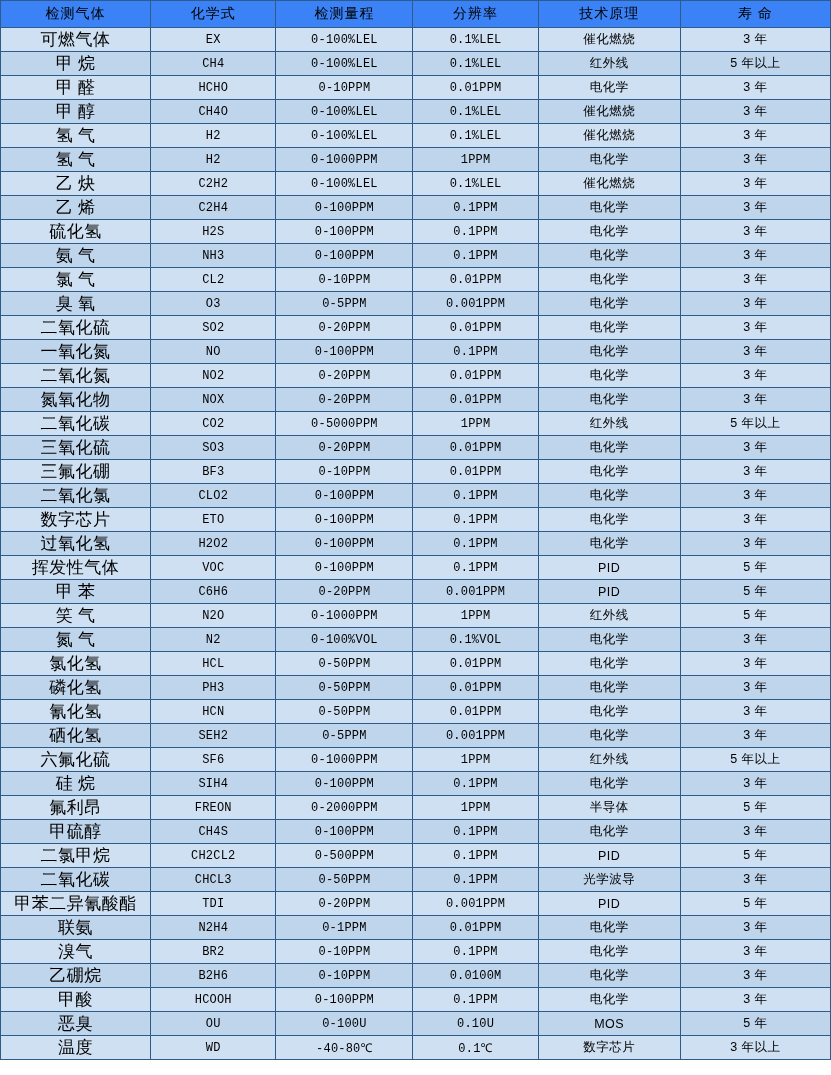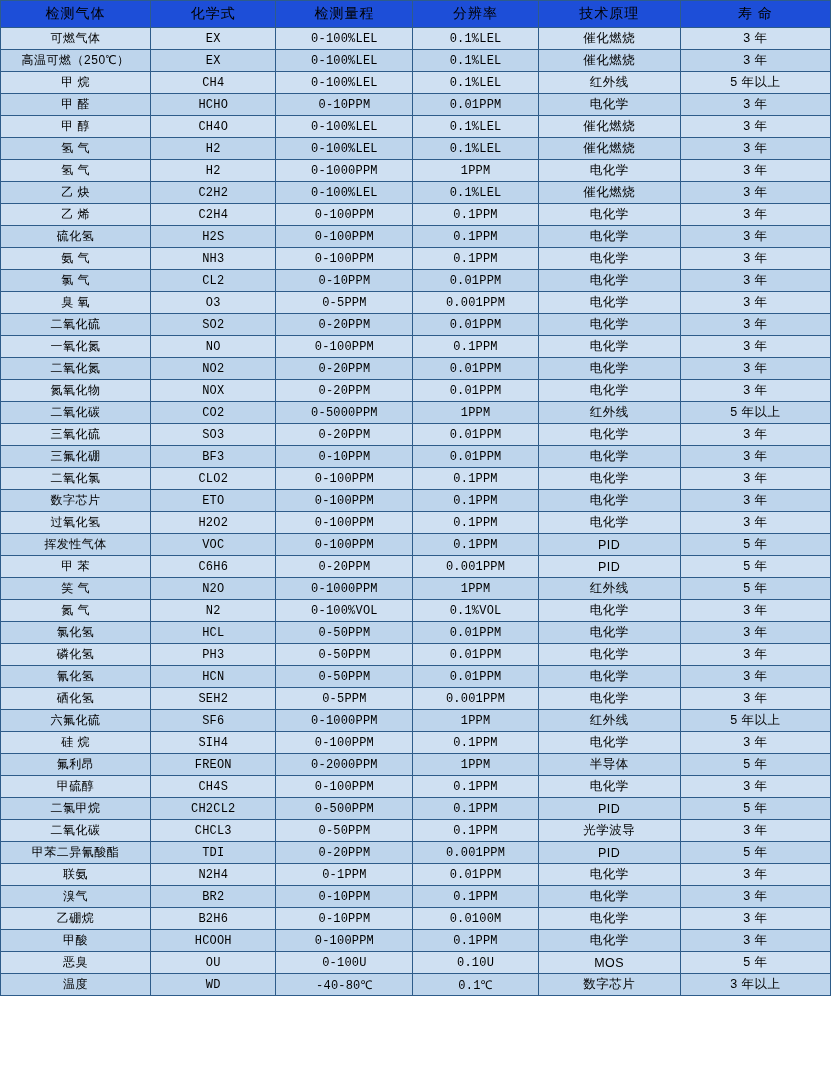--- a/index.html
+++ b/index.html
@@ -18,39 +18,40 @@
   }
   table.gas-table td, table.gas-table th {
     border: 1px solid #2e5c8a;
     text-align: center;
     vertical-align: middle;
     color: #000000;
     font-weight: normal;
     padding: 0;
   }
   thead th {
-    background: #1d4ed8;
+    background: #3b82f6;
     height: 26px;
     font-size: 14px;
     font-weight: bold;
     letter-spacing: 1px;
   }
   tbody td {
     height: 21px;
     font-size: 12.5px;
   }
   tbody tr:nth-child(odd) td {
     background: #cfe0f2;
   }
   tbody tr:nth-child(even) td {
     background: #bed5ec;
   }
   td.col-name {
-    font-size: 12px;
+    font-size: 17px;
     letter-spacing: 0.5px;
+    font-family: Liberation Serif, serif;
   }
   td.col-formula,
   td.col-range,
   td.col-res {
     font-family: "Liberation Mono", monospace;
     font-size: 12px;
     letter-spacing: 0.2px;
   }
   td.col-principle,
   td.col-life {
@@ -89,28 +90,20 @@
   <tbody id="table-body">
       <tr>
         <td class="col-name">可燃气体</td>
         <td class="col-formula">EX</td>
         <td class="col-range">0-100%LEL</td>
         <td class="col-res">0.1%LEL</td>
         <td class="col-principle">催化燃烧</td>
         <td class="col-life">3 年</td>
       </tr>
       <tr>
-        <td class="col-name">高温可燃（250℃）</td>
-        <td class="col-formula">EX</td>
-        <td class="col-range">0-100%LEL</td>
-        <td class="col-res">0.1%LEL</td>
-        <td class="col-principle">催化燃烧</td>
-        <td class="col-life">3 年</td>
-      </tr>
-      <tr>
         <td class="col-name">甲 烷</td>
         <td class="col-formula">CH4</td>
         <td class="col-range">0-100%LEL</td>
         <td class="col-res">0.1%LEL</td>
         <td class="col-principle">红外线</td>
         <td class="col-life">5 年以上</td>
       </tr>
       <tr>
         <td class="col-name">甲 醛</td>
         <td class="col-formula">HCHO</td>

